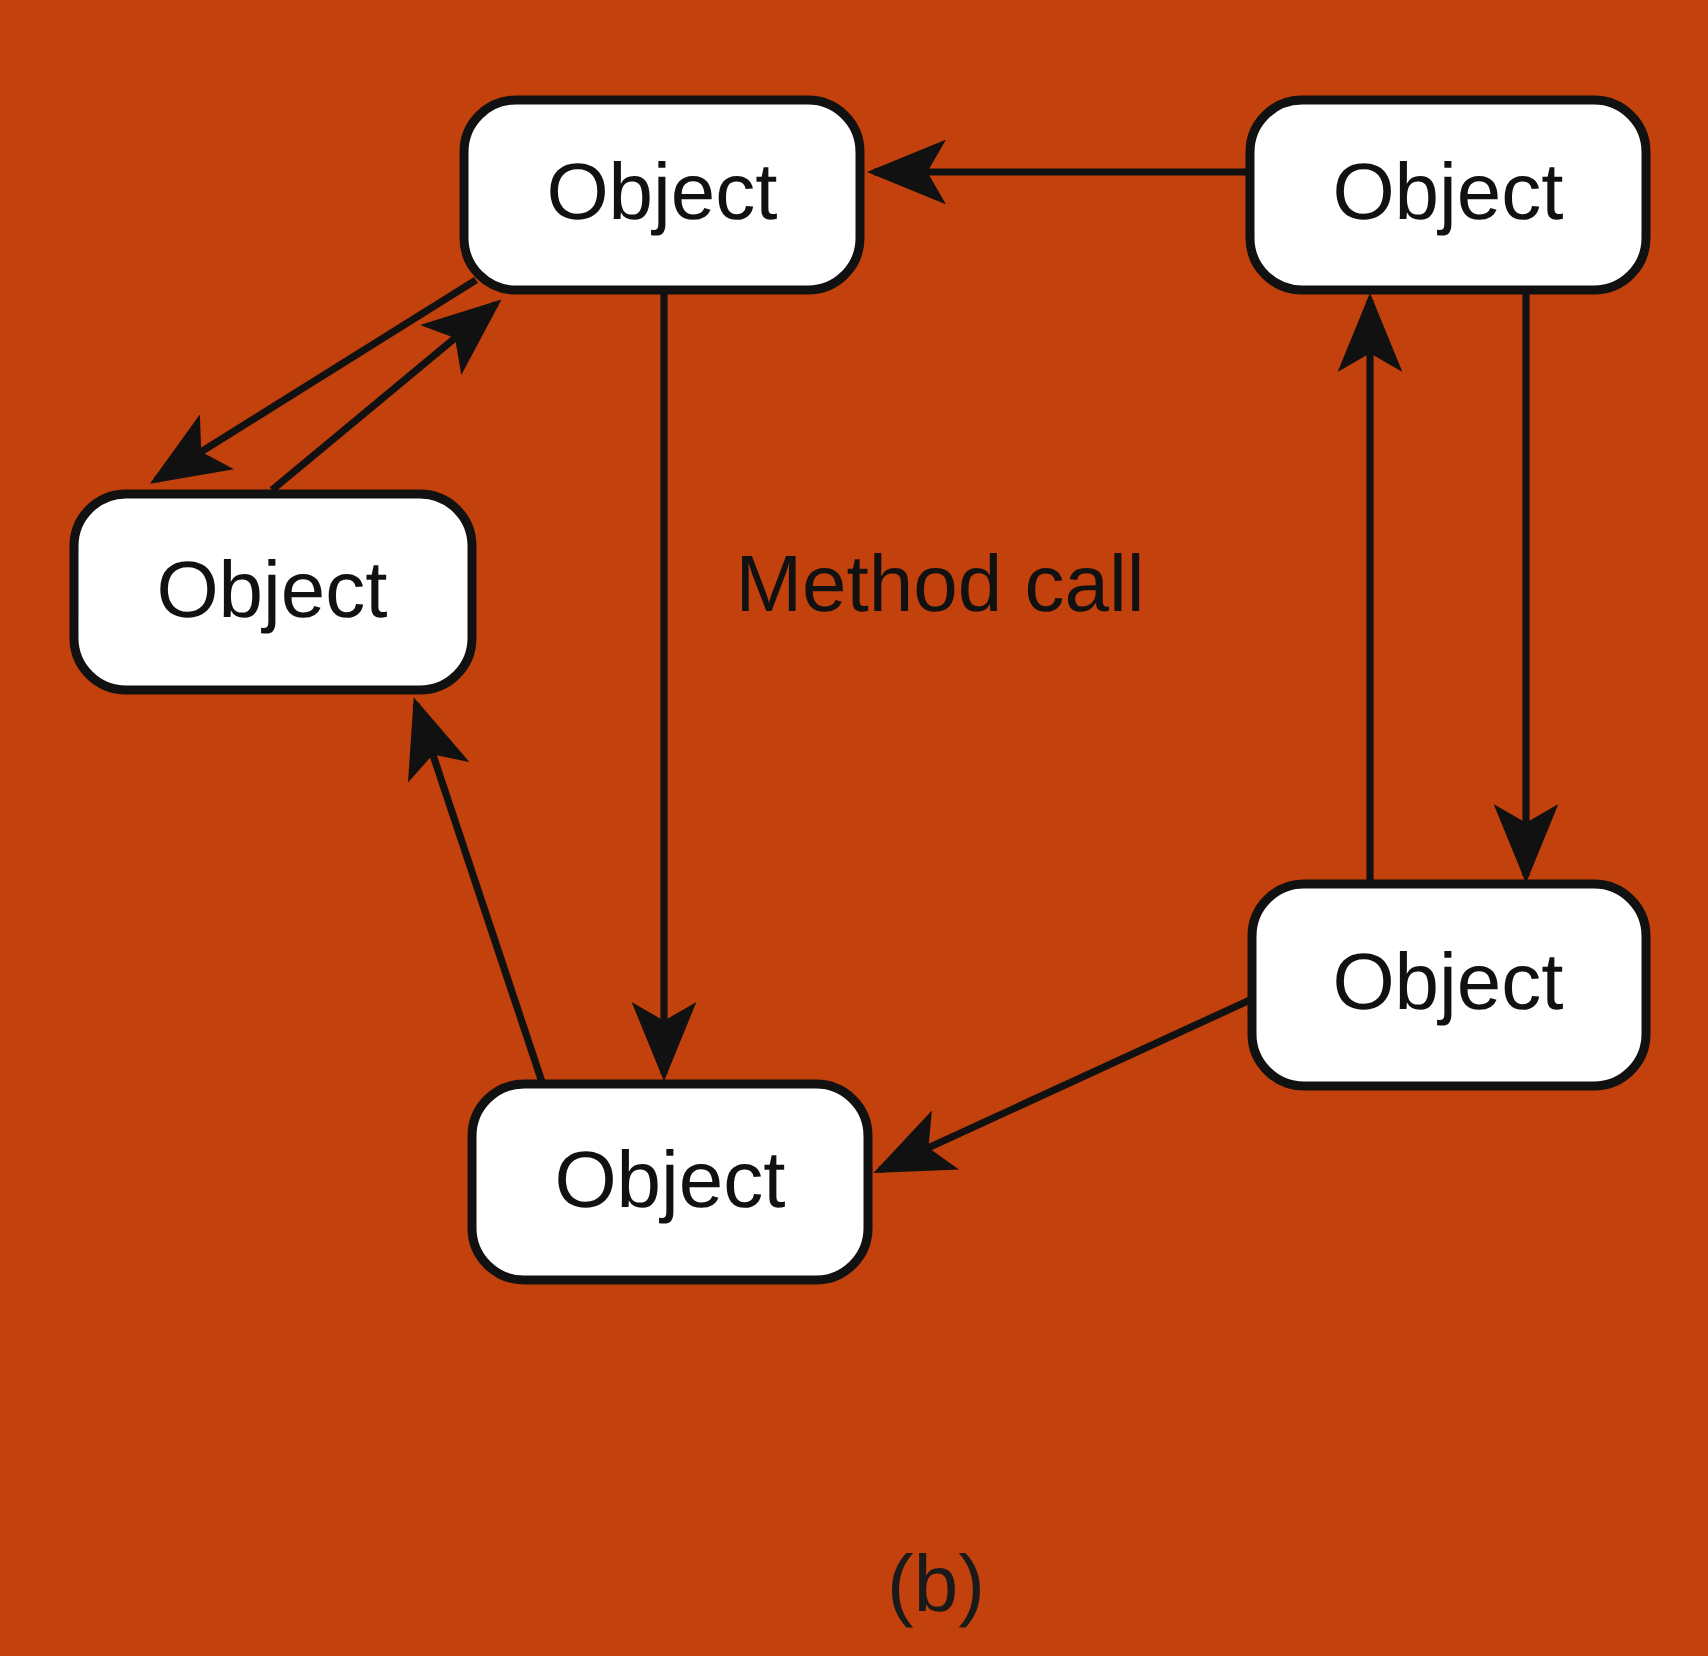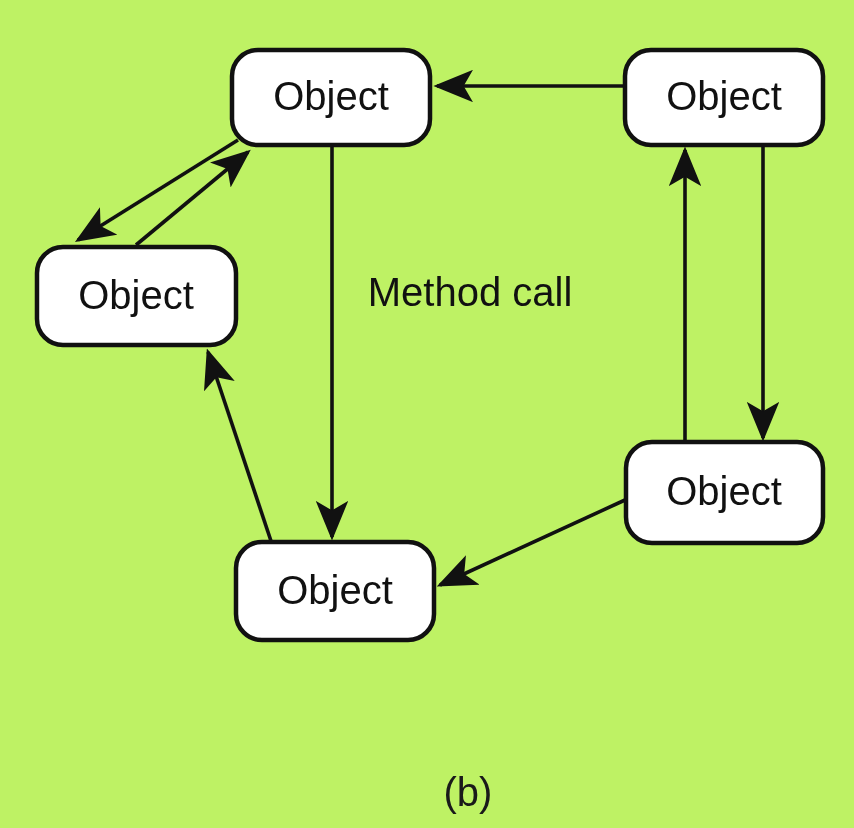--- a/index.html
+++ b/index.html
@@ -9,21 +9,21 @@
     background: #ffffff;
   }
   body {
     font-family: "Liberation Sans", sans-serif;
     color: #000000;
   }
   #figure-root {
     position: relative;
     width: 854px;
     height: 828px;
-    background: #bef264;
+    background: #c2410c;
     overflow: hidden;
   }
   #diagram-svg {
     position: absolute;
     left: 0;
     top: 0;
     width: 854px;
     height: 828px;
     display: block;
   }

